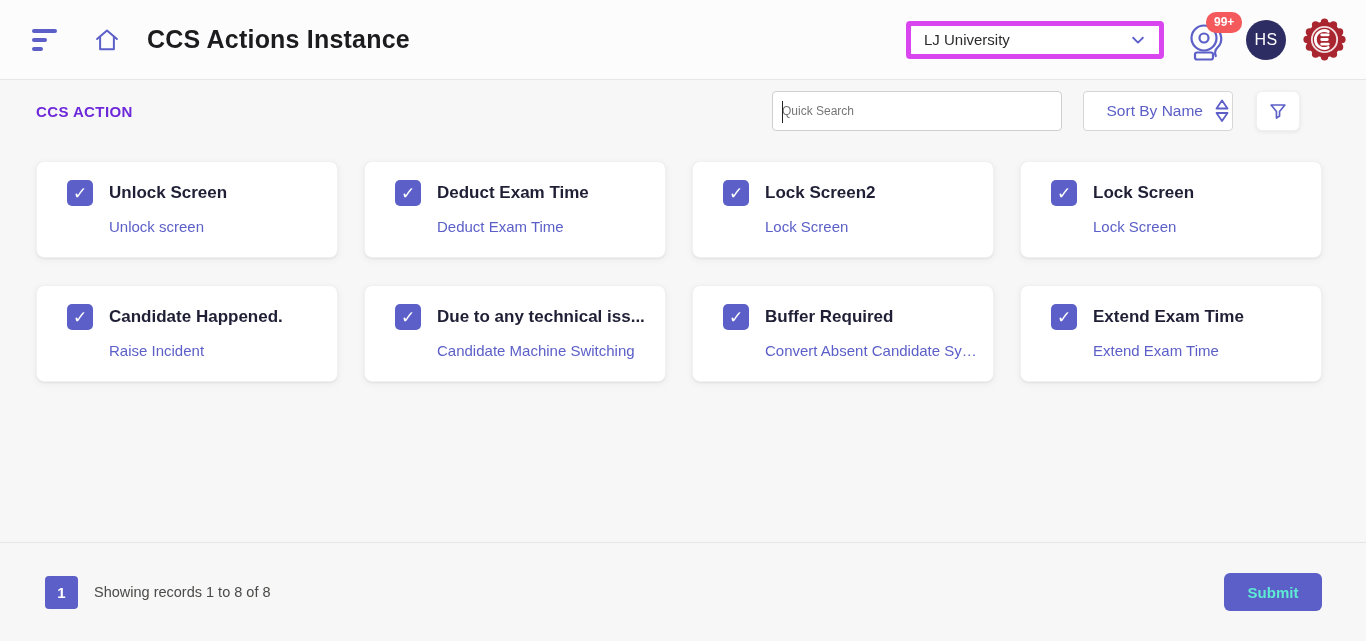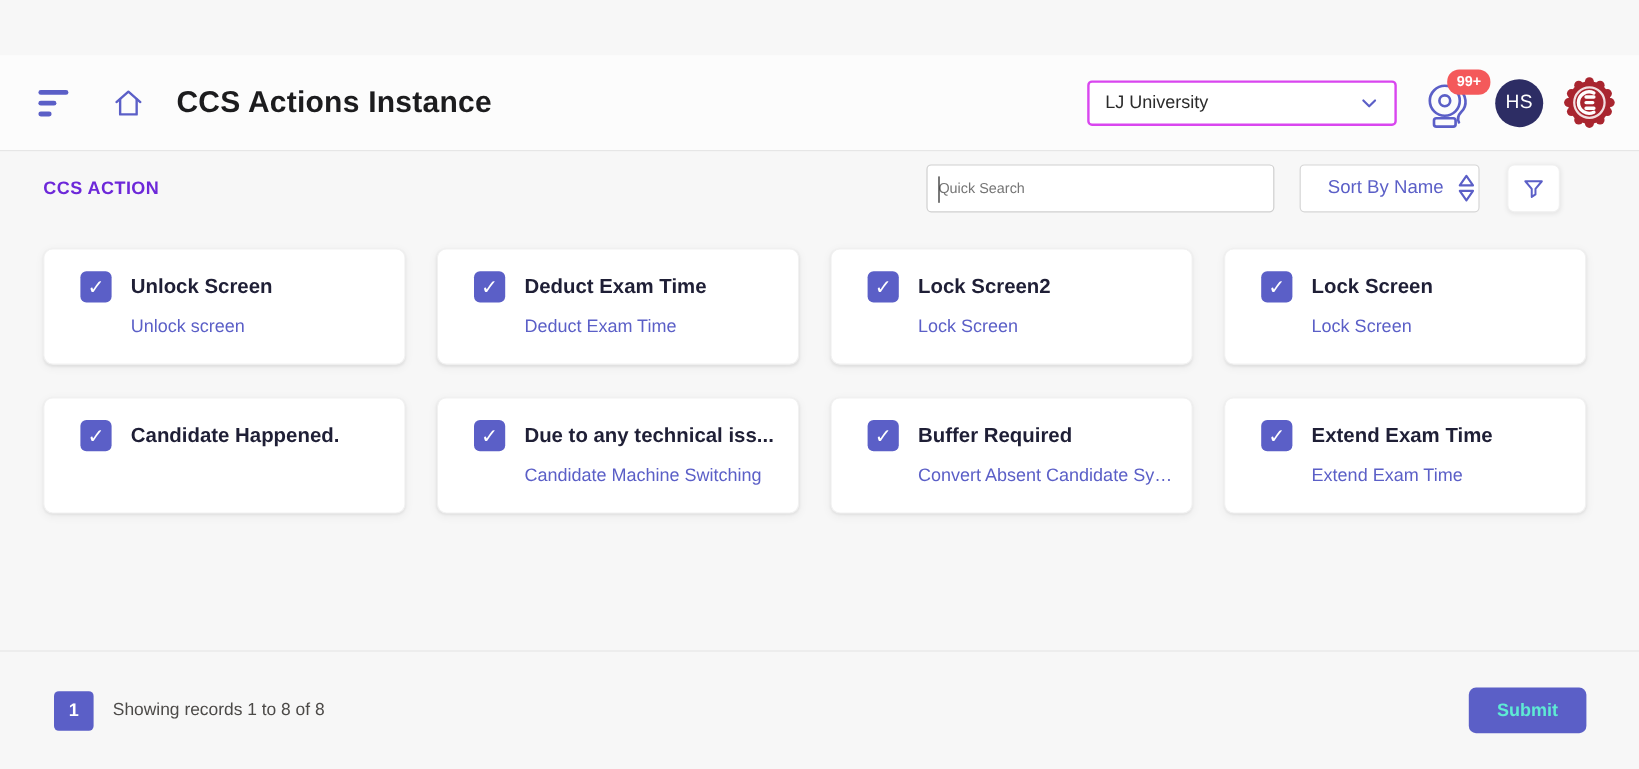--- a/index.html
+++ b/index.html
@@ -7,35 +7,34 @@
   body { font-family: "Liberation Sans", sans-serif; background: #f7f7f7; }
 
   .app { position: relative; width: 1366px; height: 641px; background: var(--main-bg, #f7f7f7); overflow: hidden; }
 
   
   .topbar {
     height: 80px; background: var(--header-bg, #fcfcfc);
     border-bottom: 1px solid var(--divider, #e6e6e6);
     display: flex; align-items: center; justify-content: space-between;
     padding: 0 19px 0 30px;
-    margin-top: 46px;
   }
   .topbar-left { display: flex; align-items: center; }
   .menu-icon { display: flex; flex-direction: column; gap: 5px; cursor: pointer; padding: 4px 2px; }
   .menu-icon span { display: block; height: 4px; border-radius: 2px; background: var(--accent, #5b5fc7); }
   .menu-icon .l1 { width: 25px; }
   .menu-icon .l2 { width: 15px; }
   .menu-icon .l3 { width: 11px; }
   .home-btn { margin-left: 34px; display: flex; align-items: center; cursor: pointer; }
   .page-title { margin-left: 26px; font-size: 25px; font-weight: 700; color: #1c1c1e; letter-spacing: 0.2px; }
 
   .topbar-right { display: flex; align-items: center; }
   .org-select {
     width: 258px; height: 38px; background: #fff;
-    border: 2px solid #d946ef; border-radius: 4px;
+    border: 5px solid #d946ef; border-radius: 4px;
     display: flex; align-items: center; justify-content: space-between;
     padding: 0 12px 0 13px; cursor: pointer; margin-right: 22px;
   }
   .org-select-value { font-size: 15px; color: #2b2b2b; }
   .bell-wrap { position: relative; width: 44px; height: 48px; margin-right: 16px; cursor: pointer; }
   .badge {
     position: absolute; top: -4px; left: 20px;
     background: var(--badge-red, #f4595b); color: #fff;
     font-size: 12px; font-weight: 700; line-height: 1;
     padding: 4px 8px 5px; border-radius: 10px; white-space: nowrap;
@@ -259,20 +258,21 @@
       <div class="card-subtitle">Lock Screen</div>
     </div>
 
     <div class="card">
       <div class="card-row">
         <span class="checkbox">
           <span class="check">✓</span>
         </span>
         <span class="card-title">Candidate Happened.</span>
       </div>
+      <div class="card-subtitle">Raise Incident</div>
     </div>
 
     <div class="card">
       <div class="card-row">
         <span class="checkbox">
           <span class="check">✓</span>
         </span>
         <span class="card-title">Due to any technical iss...</span>
       </div>
       <div class="card-subtitle">Candidate Machine Switching</div>

